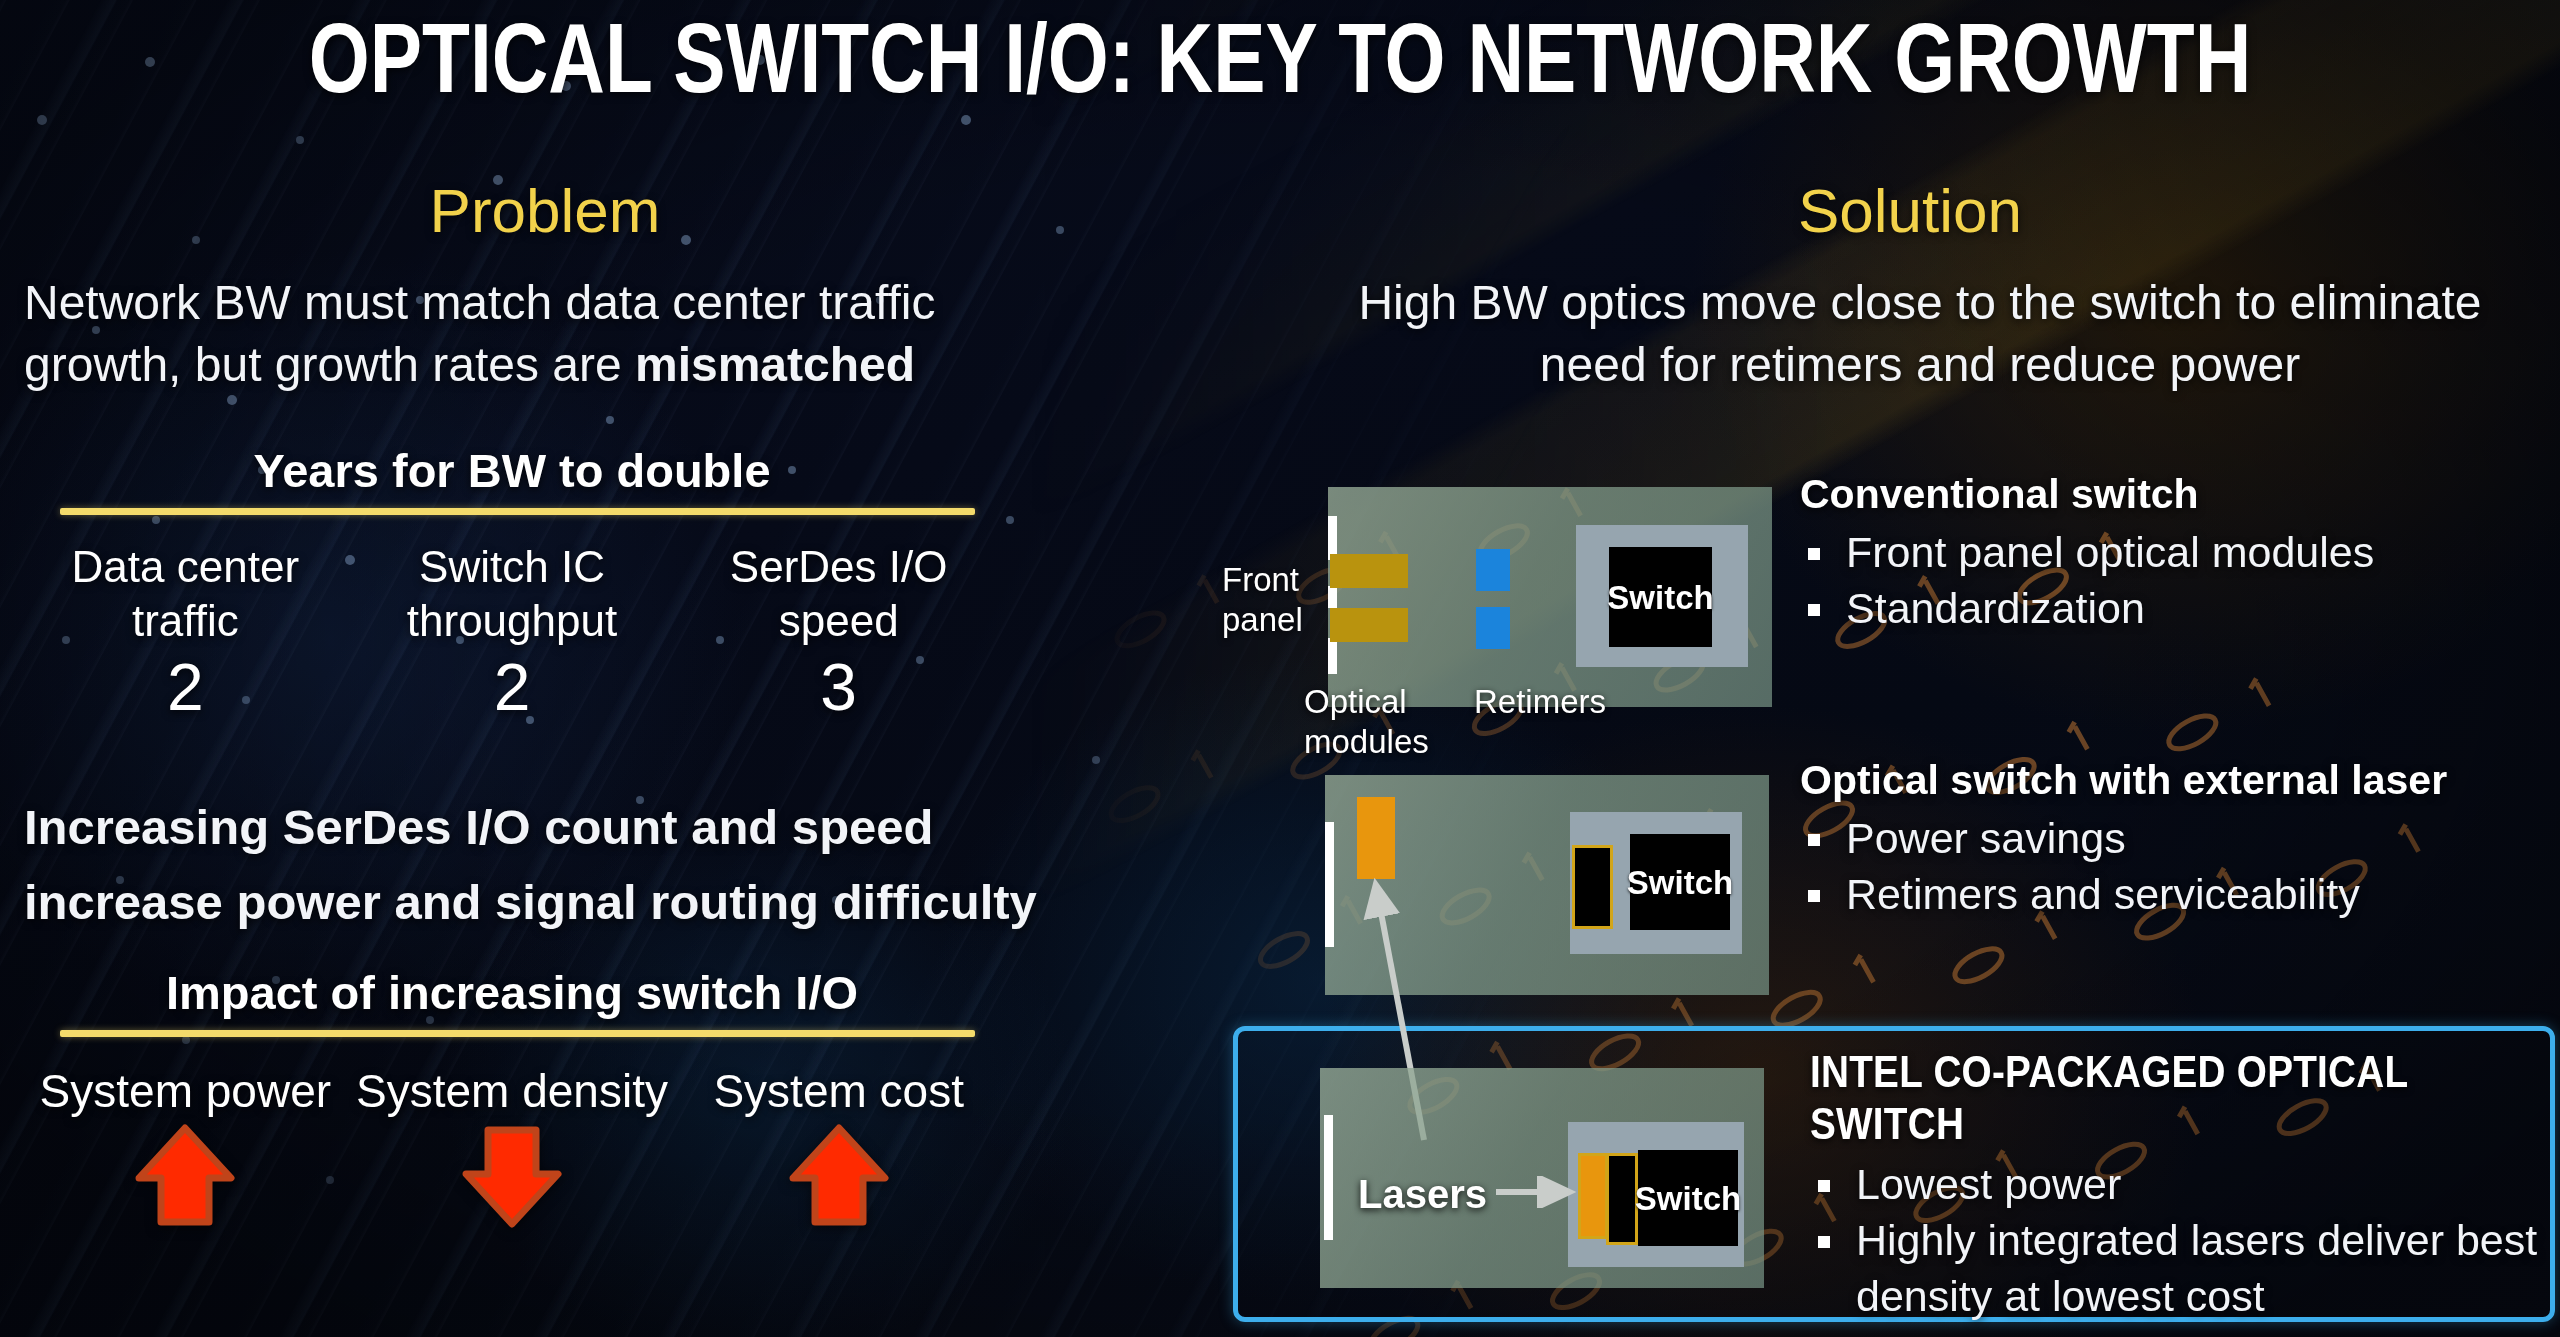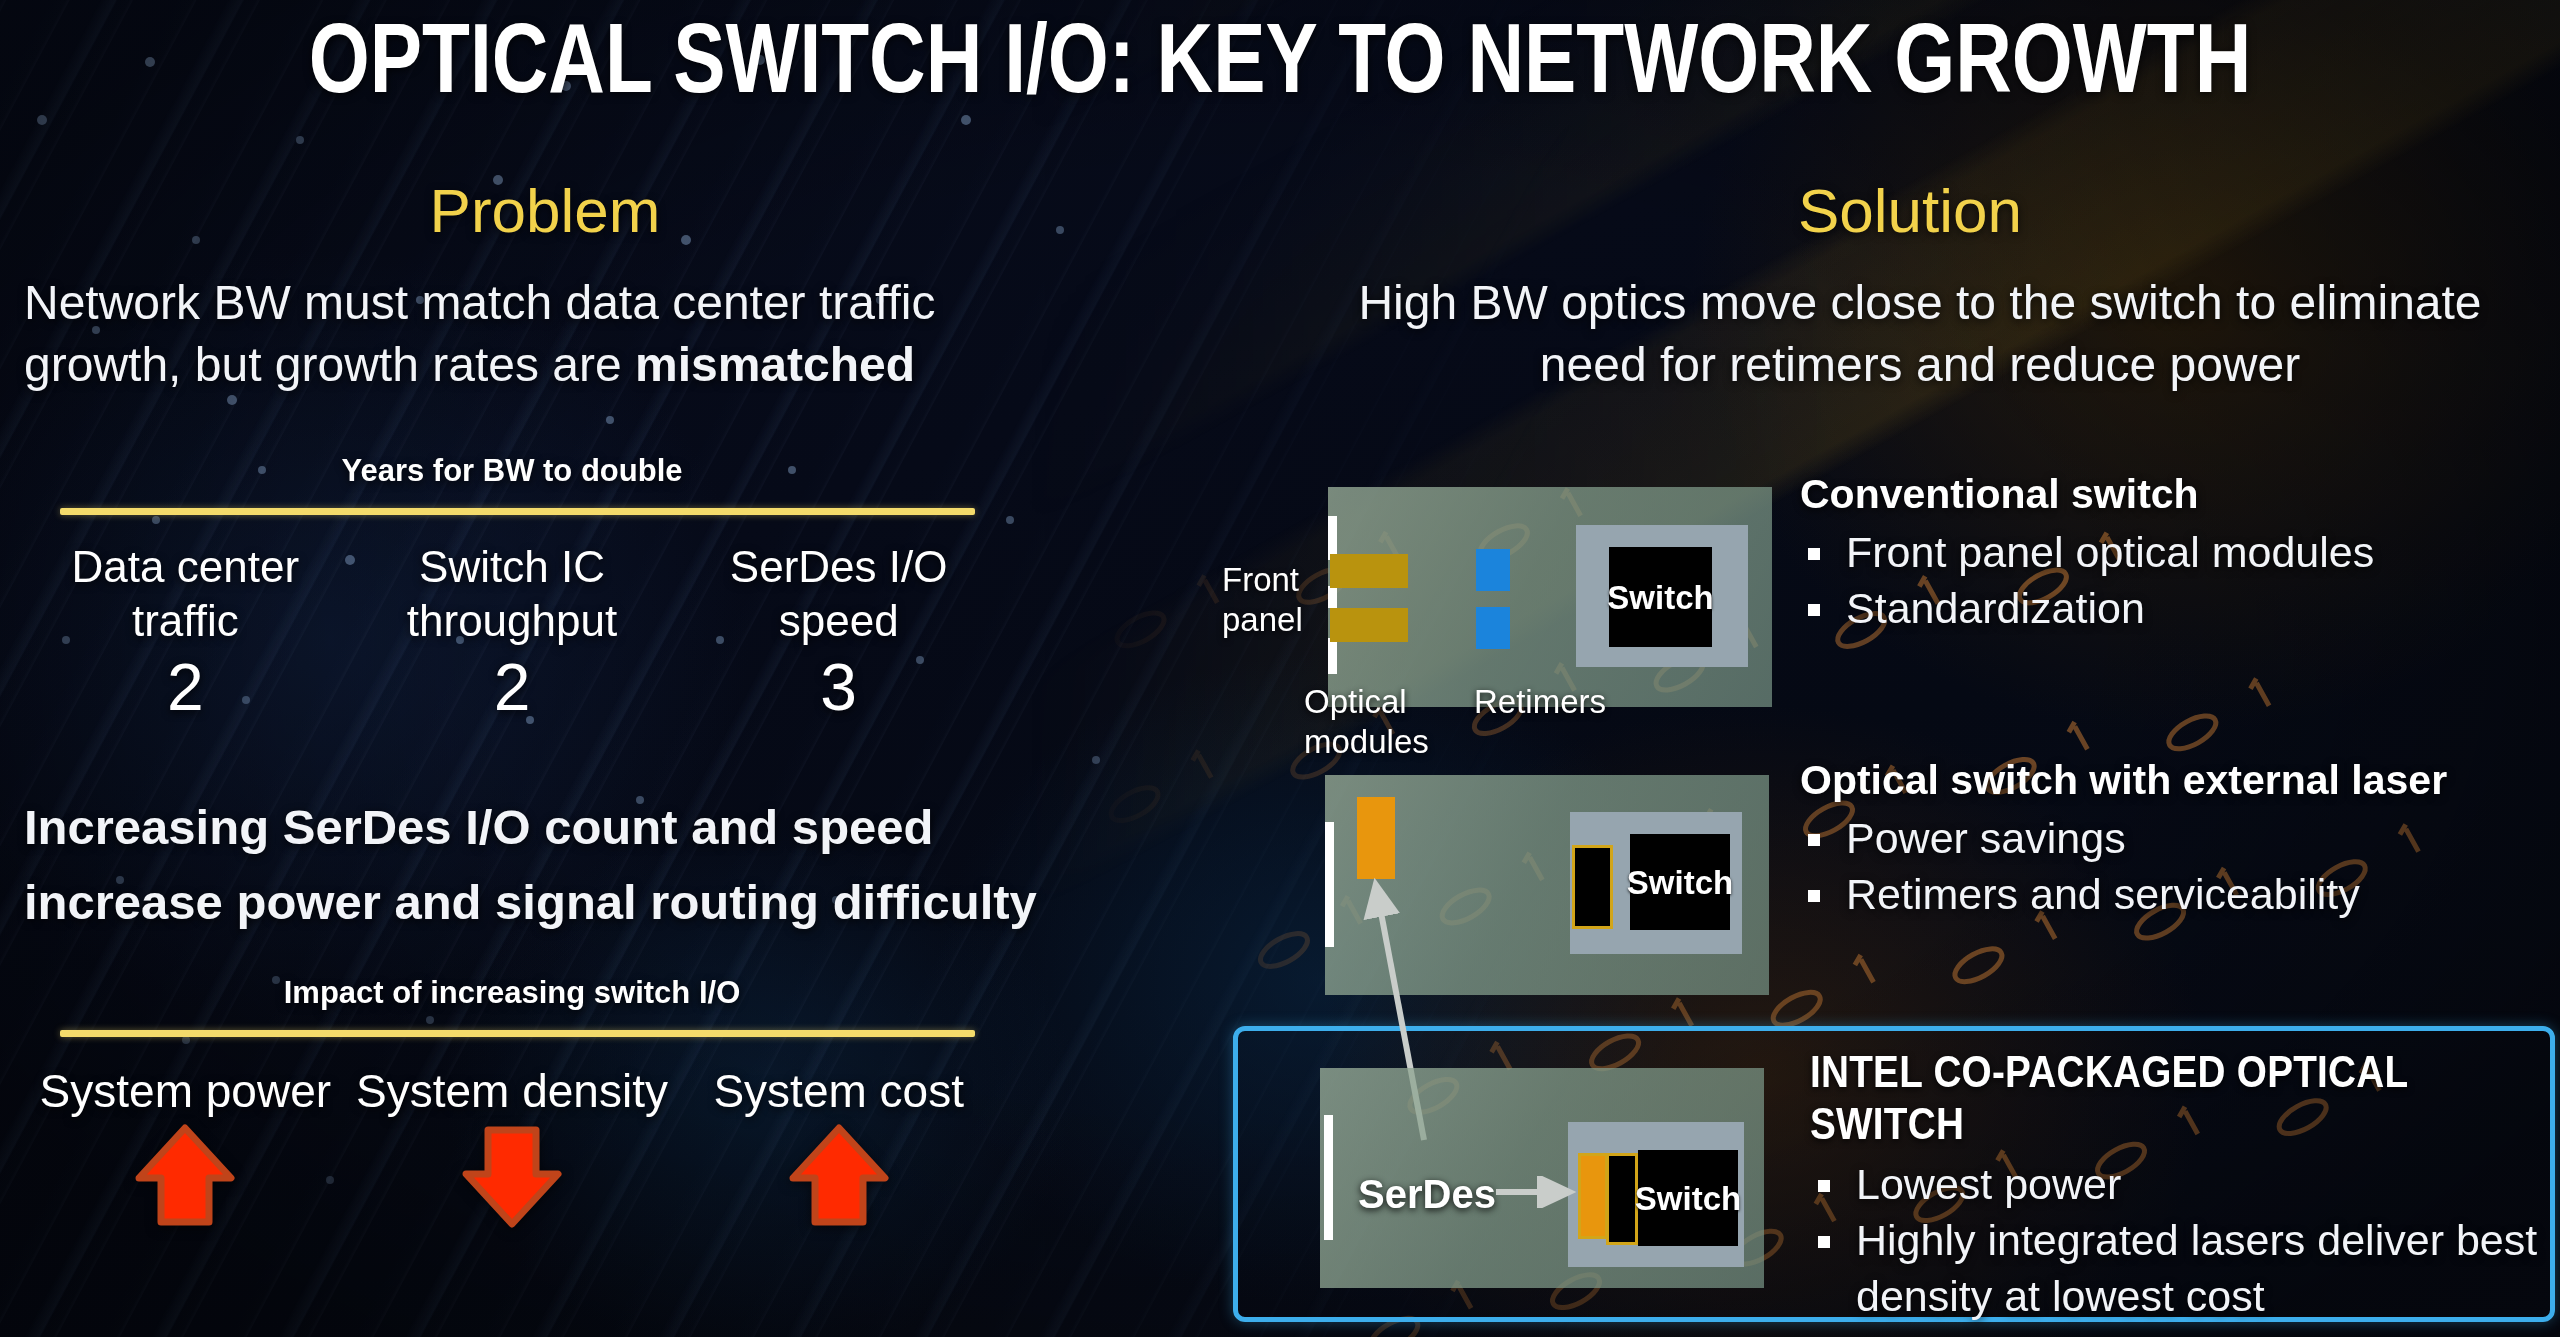--- a/index.html
+++ b/index.html
@@ -103,21 +103,21 @@
   }
   .lede.left{left:24px;width:1040px;top:272px;}
   .lede.right{left:1330px;width:1180px;top:272px;text-align:center;}
   .lede b{font-weight:bold;}
 
   
   .block-title{
     position:absolute;
     color:#FFFFFF;
     font-weight:bold;
-    font-size:31px;
+    font-size:47px;
     line-height:46px;
     text-align:center;
     text-shadow:0 2px 8px rgba(0,0,0,.8);
   }
   .rule{
     position:absolute;
     height:7px;
     background:#F4DB6B;
     border-radius:2px;
     box-shadow:0 0 7px rgba(244,219,107,.38);
@@ -451,21 +451,21 @@
 
   <div>
     <div class="board" style="left:1320px;top:1068px;width:444px;height:220px;"></div>
     <div class="frontpanel" style="left:1324px;top:1115px;height:125px;"></div>
     <div class="interposer" style="left:1568px;top:1122px;width:176px;height:145px;"></div>
     <div class="orange" style="left:1578px;top:1153px;width:30px;height:86px;border:3px solid #D2A519;box-sizing:border-box;"></div>
     <div class="die-out" style="left:1606px;top:1153px;width:26px;height:86px;"></div>
     <div class="die" style="left:1638px;top:1150px;width:100px;height:96px;">
       <span>Switch</span>
     </div>
-    <div class="lasers-label" style="left:1358px;top:1172px;">SerDes</div>
+    <div class="lasers-label" style="left:1358px;top:1172px;">Lasers</div>
     <svg style="position:absolute;left:1494px;top:1176px;width:92px;height:32px;pointer-events:none;" viewBox="0 0 92 32">
       <defs>
         <marker id="grayhead2" markerWidth="7" markerHeight="7" refX="5.2" refY="3.5" orient="auto">
           <polygon points="0,0.4 6.6,3.5 0,6.6" fill="#C9CDCA"></polygon>
         </marker>
       </defs>
       <line x1="2" y1="16" x2="74" y2="16" stroke="#C9CDCA" stroke-width="6" marker-end="url(#grayhead2)"></line>
     </svg>
   </div>
 

